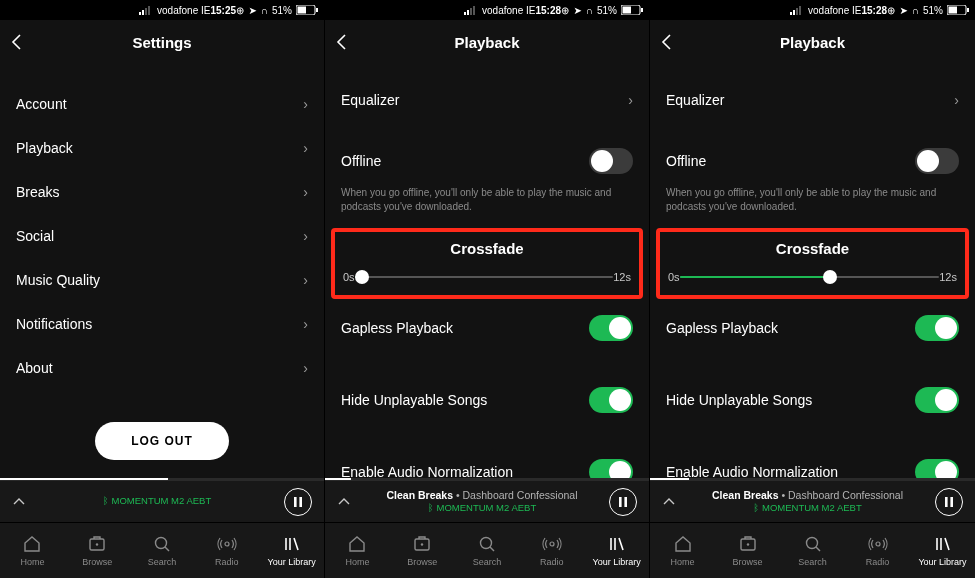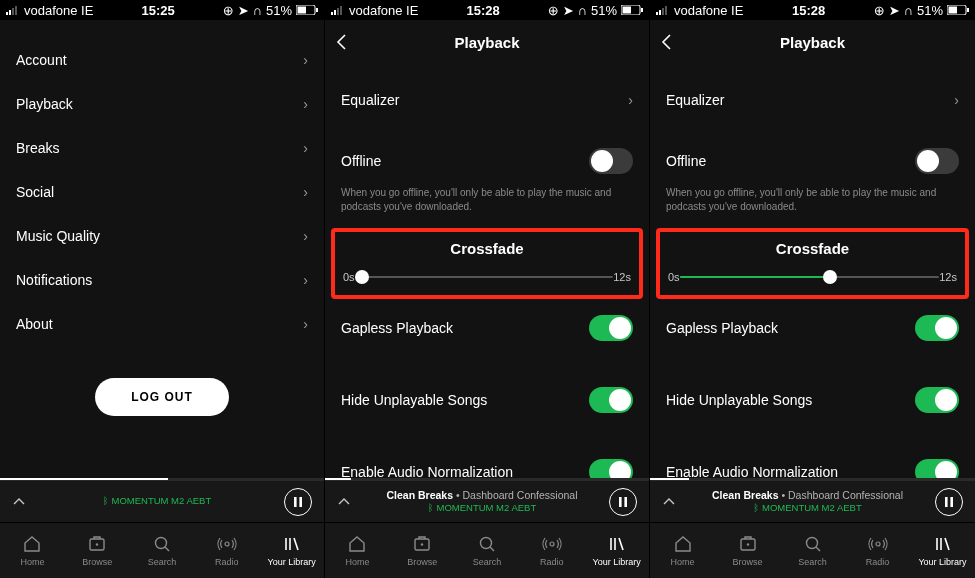--- a/index.html
+++ b/index.html
@@ -17,23 +17,23 @@
     background: #121212;
     display: flex;
     flex-direction: column;
     border-right: 1px solid #000;
     position: relative;
   }
   .status-bar {
     height: 20px;
     display: flex;
     align-items: center;
-    justify-content: space-between;
+    justify-content: flex-end;
     padding: 0 6px;
-    font-size: 13px;
+    font-size: 10px;
     color: #fff;
     background: #000;
   }
   .status-left, .status-right { display: flex; align-items: center; gap: 4px; }
   .status-right svg, .status-left svg { display: block; }
   .nav-bar {
     height: 44px;
     display: flex;
     align-items: center;
     justify-content: center;
@@ -230,20 +230,28 @@
       <span>➤</span>
       <span>∩</span>
       <span>51%</span>
       <svg width="22" height="10" viewBox="0 0 22 10">
           <rect x="0" y="0" width="19" height="10" rx="2" fill="none" stroke="#fff"></rect>
           <rect x="1.5" y="1.5" width="8.5" height="7" fill="#fff"></rect>
           <rect x="20" y="3" width="2" height="4" fill="#fff"></rect>
         </svg>
     </div>
   </div>
+  <div class="nav-bar">
+    <div class="nav-back">
+      <svg width="12" height="18" viewBox="0 0 12 18">
+          <polyline points="10,2 3,9 10,16" fill="none" stroke="#fff" stroke-width="1.6"></polyline>
+        </svg>
+    </div>
+    <div class="nav-title">Settings</div>
+  </div>
   <div class="content">
     <div style="height:18px"></div>
     <div class="row">
         <span>Account</span>
         <span class="chevron">›</span>
       </div>
     <div class="row">
         <span>Playback</span>
         <span class="chevron">›</span>
       </div>

